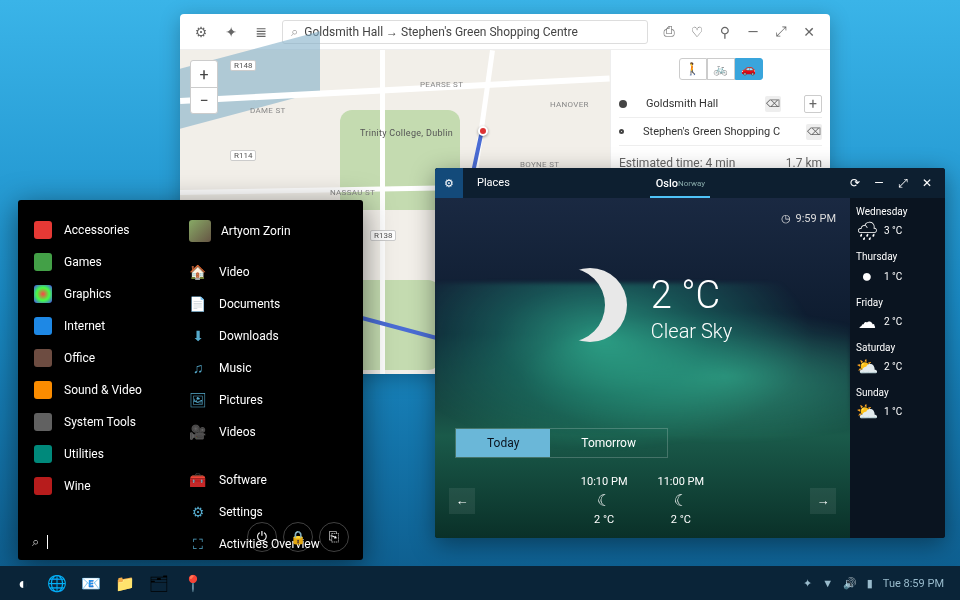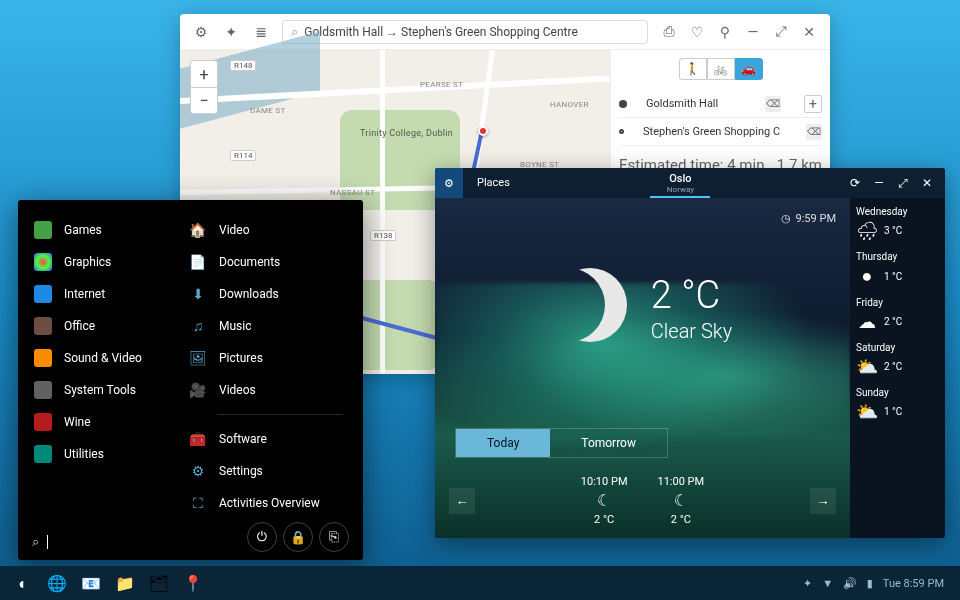--- a/index.html
+++ b/index.html
@@ -26,26 +26,26 @@
 .mode-row{display:flex;justify-content:center;gap:0;margin-bottom:10px}
 .mode-row span{width:28px;height:22px;display:flex;align-items:center;justify-content:center;border:1px solid #ccc;font-size:12px;cursor:pointer}
 .mode-row span:first-child{border-radius:3px 0 0 3px}
 .mode-row span:last-child{border-radius:0 3px 3px 0}
 .mode-row .active{background:#39a5dc;color:#fff;border-color:#39a5dc}
 .waypoint{display:flex;align-items:center;gap:19px;padding:4px 0;border-bottom:1px solid #eee}
 .waypoint .dot{width:8px;height:8px;border-radius:50%;flex-shrink:0}
 .waypoint .txt{flex:1;font-size:11px;white-space:nowrap;overflow:hidden;text-overflow:ellipsis;padding:3px 0}
 .wp-del{width:16px;height:16px;font-size:10px;color:#666;cursor:pointer;display:flex;align-items:center;justify-content:center;background:#eee;border-radius:2px}
 .wp-add{width:18px;height:18px;font-size:14px;color:#666;cursor:pointer;display:flex;align-items:center;justify-content:center;border:1px solid #ccc;border-radius:2px;margin-left:4px}
-.route-info{display:flex;justify-content:space-between;margin-top:10px;font-size:15px;color:#666}
+.route-info{display:flex;justify-content:space-between;margin-top:10px;font-size:12px;color:#666}
 .weather-window{position:absolute;top:168px;left:435px;width:510px;height:370px;background:#0a1420;border-radius:3px;box-shadow:0 6px 24px rgba(0,0,0,.4);overflow:hidden;color:#fff}
 .weather-titlebar{height:30px;background:#0d1f30;display:flex;align-items:center;font-size:11px}
 .weather-titlebar .gear{width:28px;height:30px;display:flex;align-items:center;justify-content:center;background:#134a7a;cursor:pointer}
 .weather-titlebar .places{padding:9px 14px;height:30px;display:flex;align-items:center;border-bottom:2px solid transparent;cursor:pointer}
-.weather-titlebar .city-tab{flex:1;text-align:center;position:relative;height:30px;display:flex;flex-direction:column;justify-content:center;align-items:center}
+.weather-titlebar .city-tab{flex:1;text-align:center;position:relative;height:30px;display:flex;flex-direction:row;justify-content:center;align-items:center}
 .city-tab .c{font-size:11px;font-weight:500}
 .city-tab .co{font-size:8px;color:#8aa}
 .city-tab::after{content:"";position:absolute;bottom:0;left:50%;transform:translateX(-50%);width:60px;height:2px;background:#4fc3f7}
 .weather-titlebar .win-ctrl{display:flex;gap:8px;padding:0 10px}
 .weather-titlebar .win-ctrl span{cursor:pointer;font-size:12px;width:16px;text-align:center}
 .weather-body{display:flex;height:calc(100% - 30px)}
 .weather-main{flex:1;position:relative;background:linear-gradient(180deg,#1a2942 0%,#0d1b2e 40%,#1a5a4a 70%,#0a3028 100%);overflow:hidden}
 .aurora{position:absolute;top:25%;left:0;right:0;height:55%;background:radial-gradient(ellipse at 40% 30%,rgba(60,230,180,.6) 0%,rgba(40,200,160,.3) 30%,transparent 60%),radial-gradient(ellipse at 70% 50%,rgba(80,255,200,.4) 0%,transparent 50%);filter:blur(2px)}
 .weather-time{position:absolute;top:14px;right:14px;font-size:11px;display:flex;align-items:center;gap:5px;color:#ddd}
 .weather-current{position:absolute;top:70px;left:0;right:0;display:flex;align-items:center;justify-content:center;gap:18px}
@@ -250,20 +250,24 @@
             <span>1 °C</span>
           </div>
       </div>
     </div>
   </div>
 </div>
 
 <div class="start-menu">
   <div class="menu-col1" id="cat-col">
       <div class="menu-item">
+        <span class="mi-icon ic-red"></span>
+        <span>Accessories</span>
+      </div>
+      <div class="menu-item">
         <span class="mi-icon ic-green"></span>
         <span>Games</span>
       </div>
       <div class="menu-item">
         <span class="mi-icon ic-palette"></span>
         <span>Graphics</span>
       </div>
       <div class="menu-item">
         <span class="mi-icon ic-blue"></span>
         <span>Internet</span>
@@ -274,29 +278,33 @@
       </div>
       <div class="menu-item">
         <span class="mi-icon ic-orange"></span>
         <span>Sound &amp; Video</span>
       </div>
       <div class="menu-item">
         <span class="mi-icon ic-gray"></span>
         <span>System Tools</span>
       </div>
       <div class="menu-item">
+        <span class="mi-icon ic-teal"></span>
+        <span>Utilities</span>
+      </div>
+      <div class="menu-item">
         <span class="mi-icon ic-dred"></span>
         <span>Wine</span>
       </div>
-      <div class="menu-item">
-        <span class="mi-icon ic-teal"></span>
-        <span>Utilities</span>
-      </div>
     </div>
   <div class="menu-col2">
+    <div class="menu-user">
+      <span class="av"></span>
+      <span>Artyom Zorin</span>
+    </div>
     <div id="places-col">
         <div class="menu-item">
           <span class="mi-icon" style="color:#5ac">🏠</span>
           <span>Video</span>
         </div>
         <div class="menu-item">
           <span class="mi-icon" style="color:#5ac">📄</span>
           <span>Documents</span>
         </div>
         <div class="menu-item">

